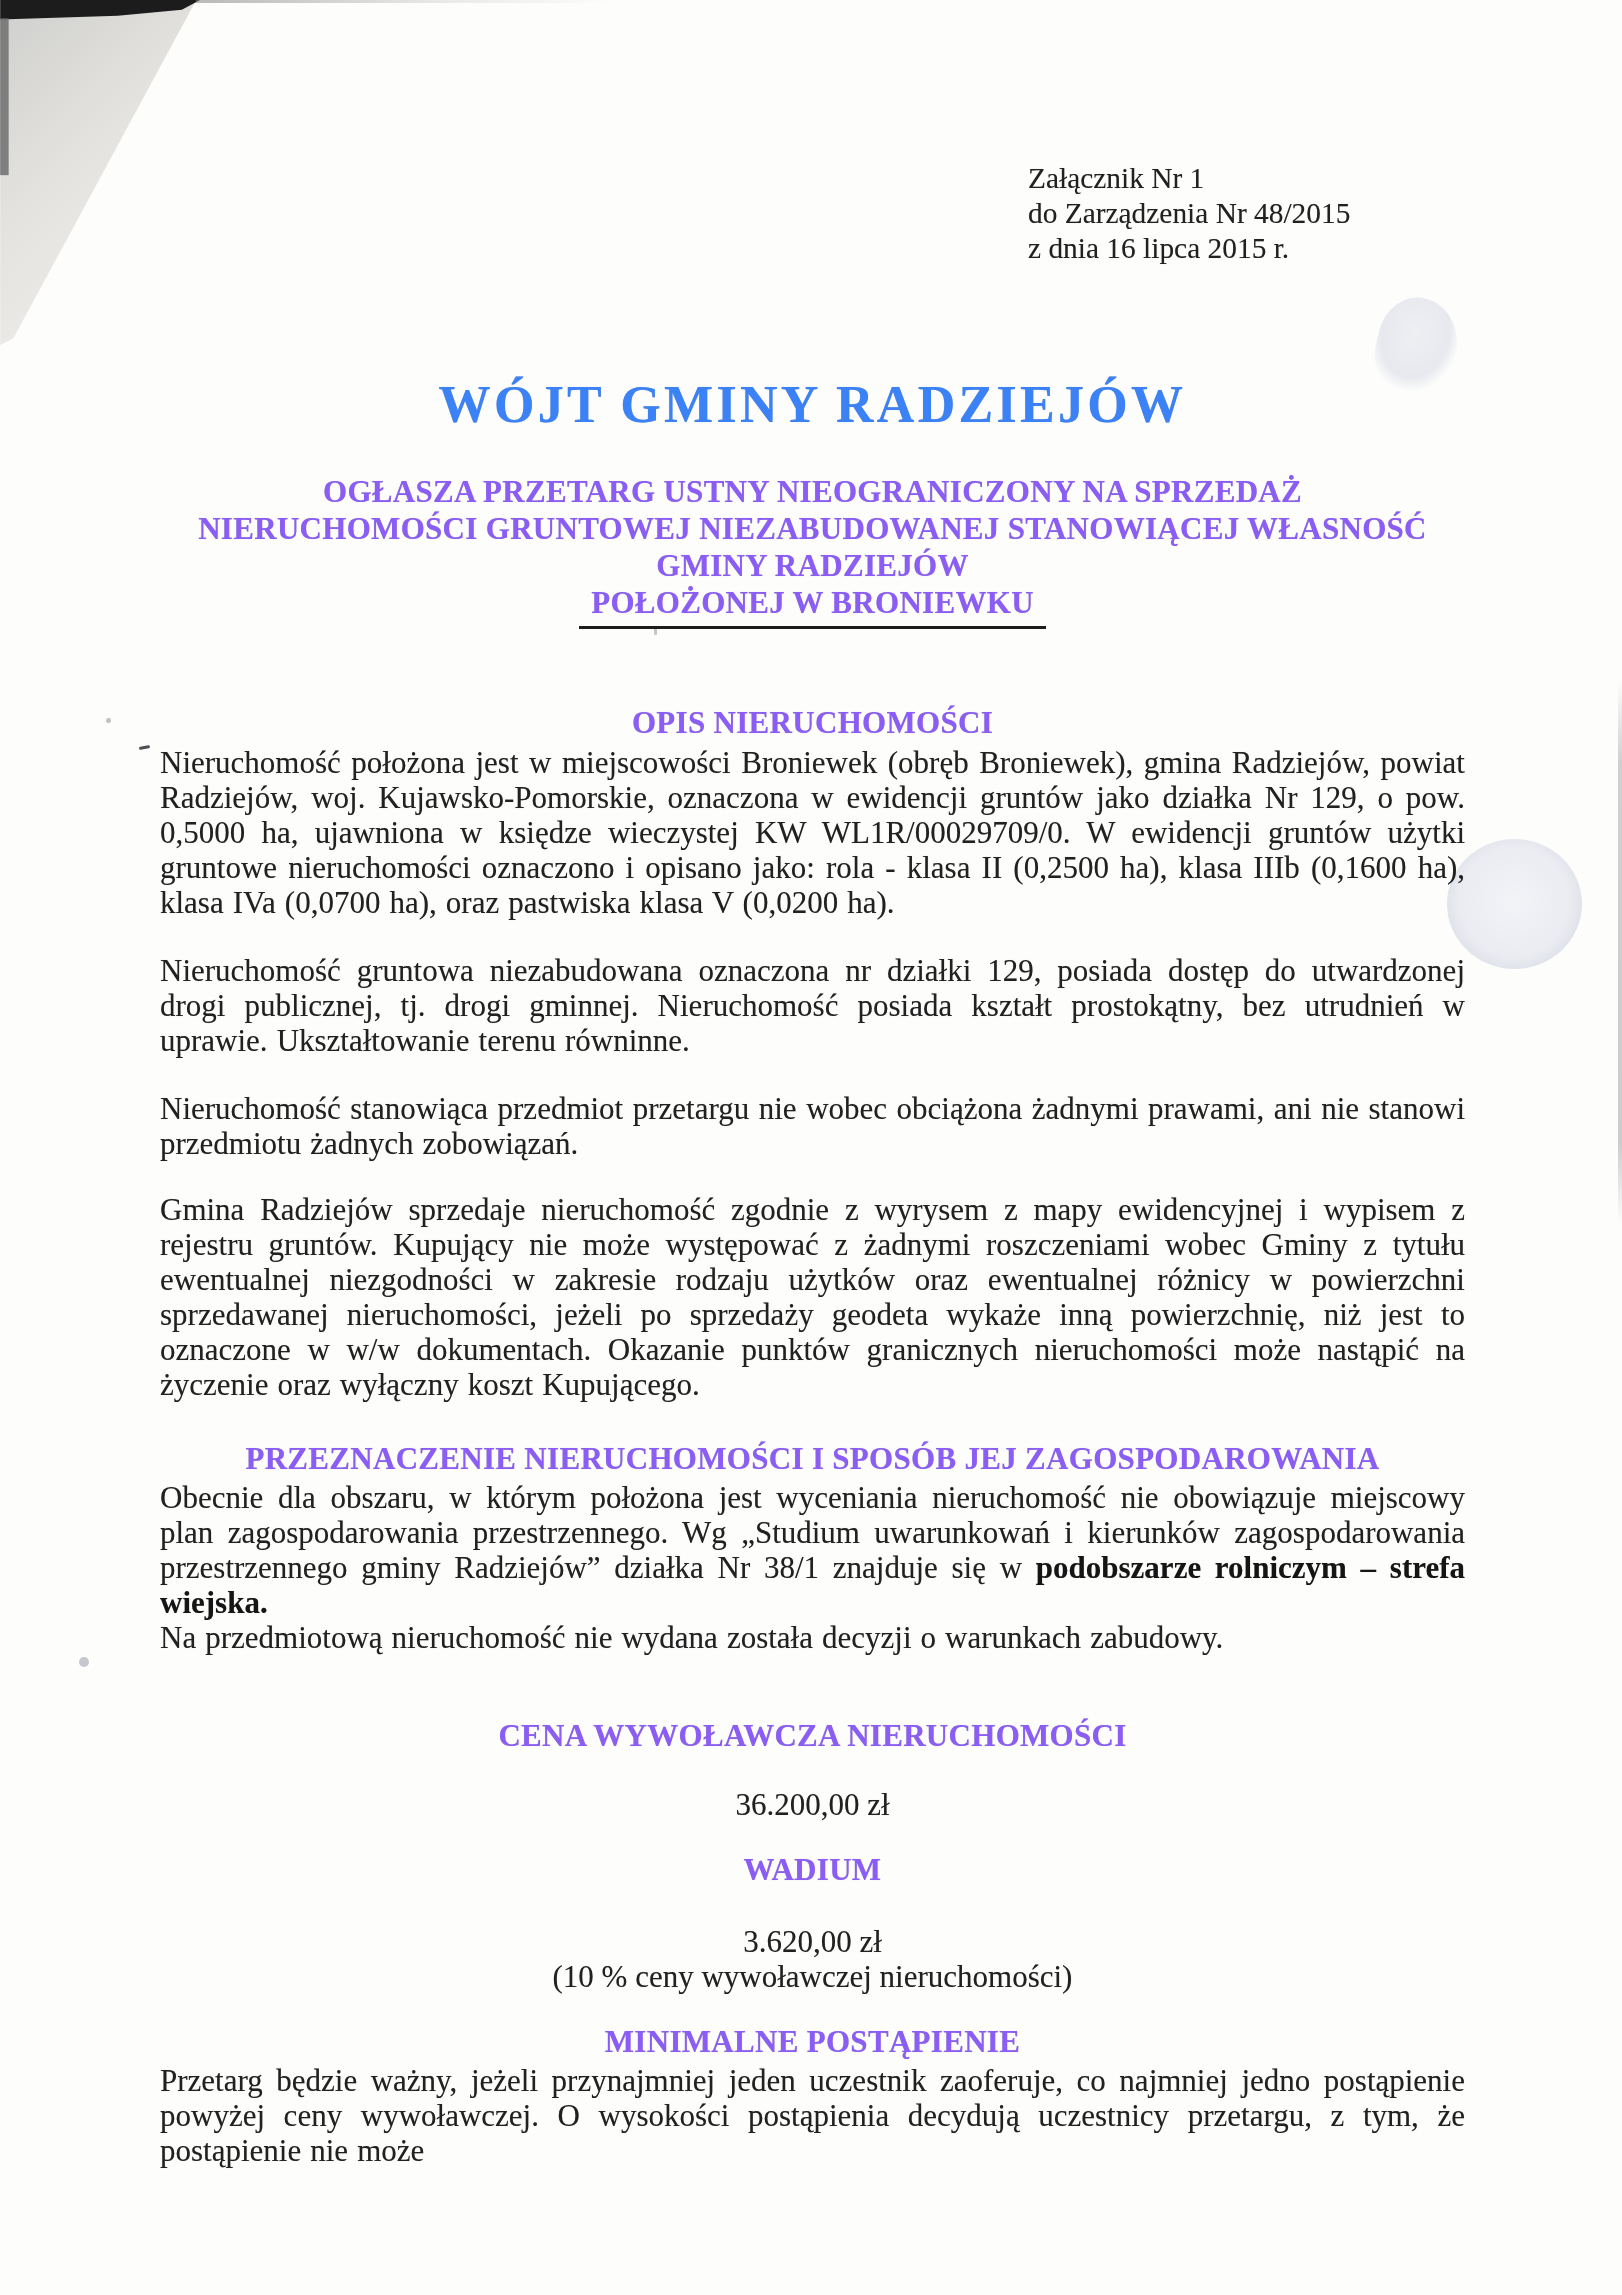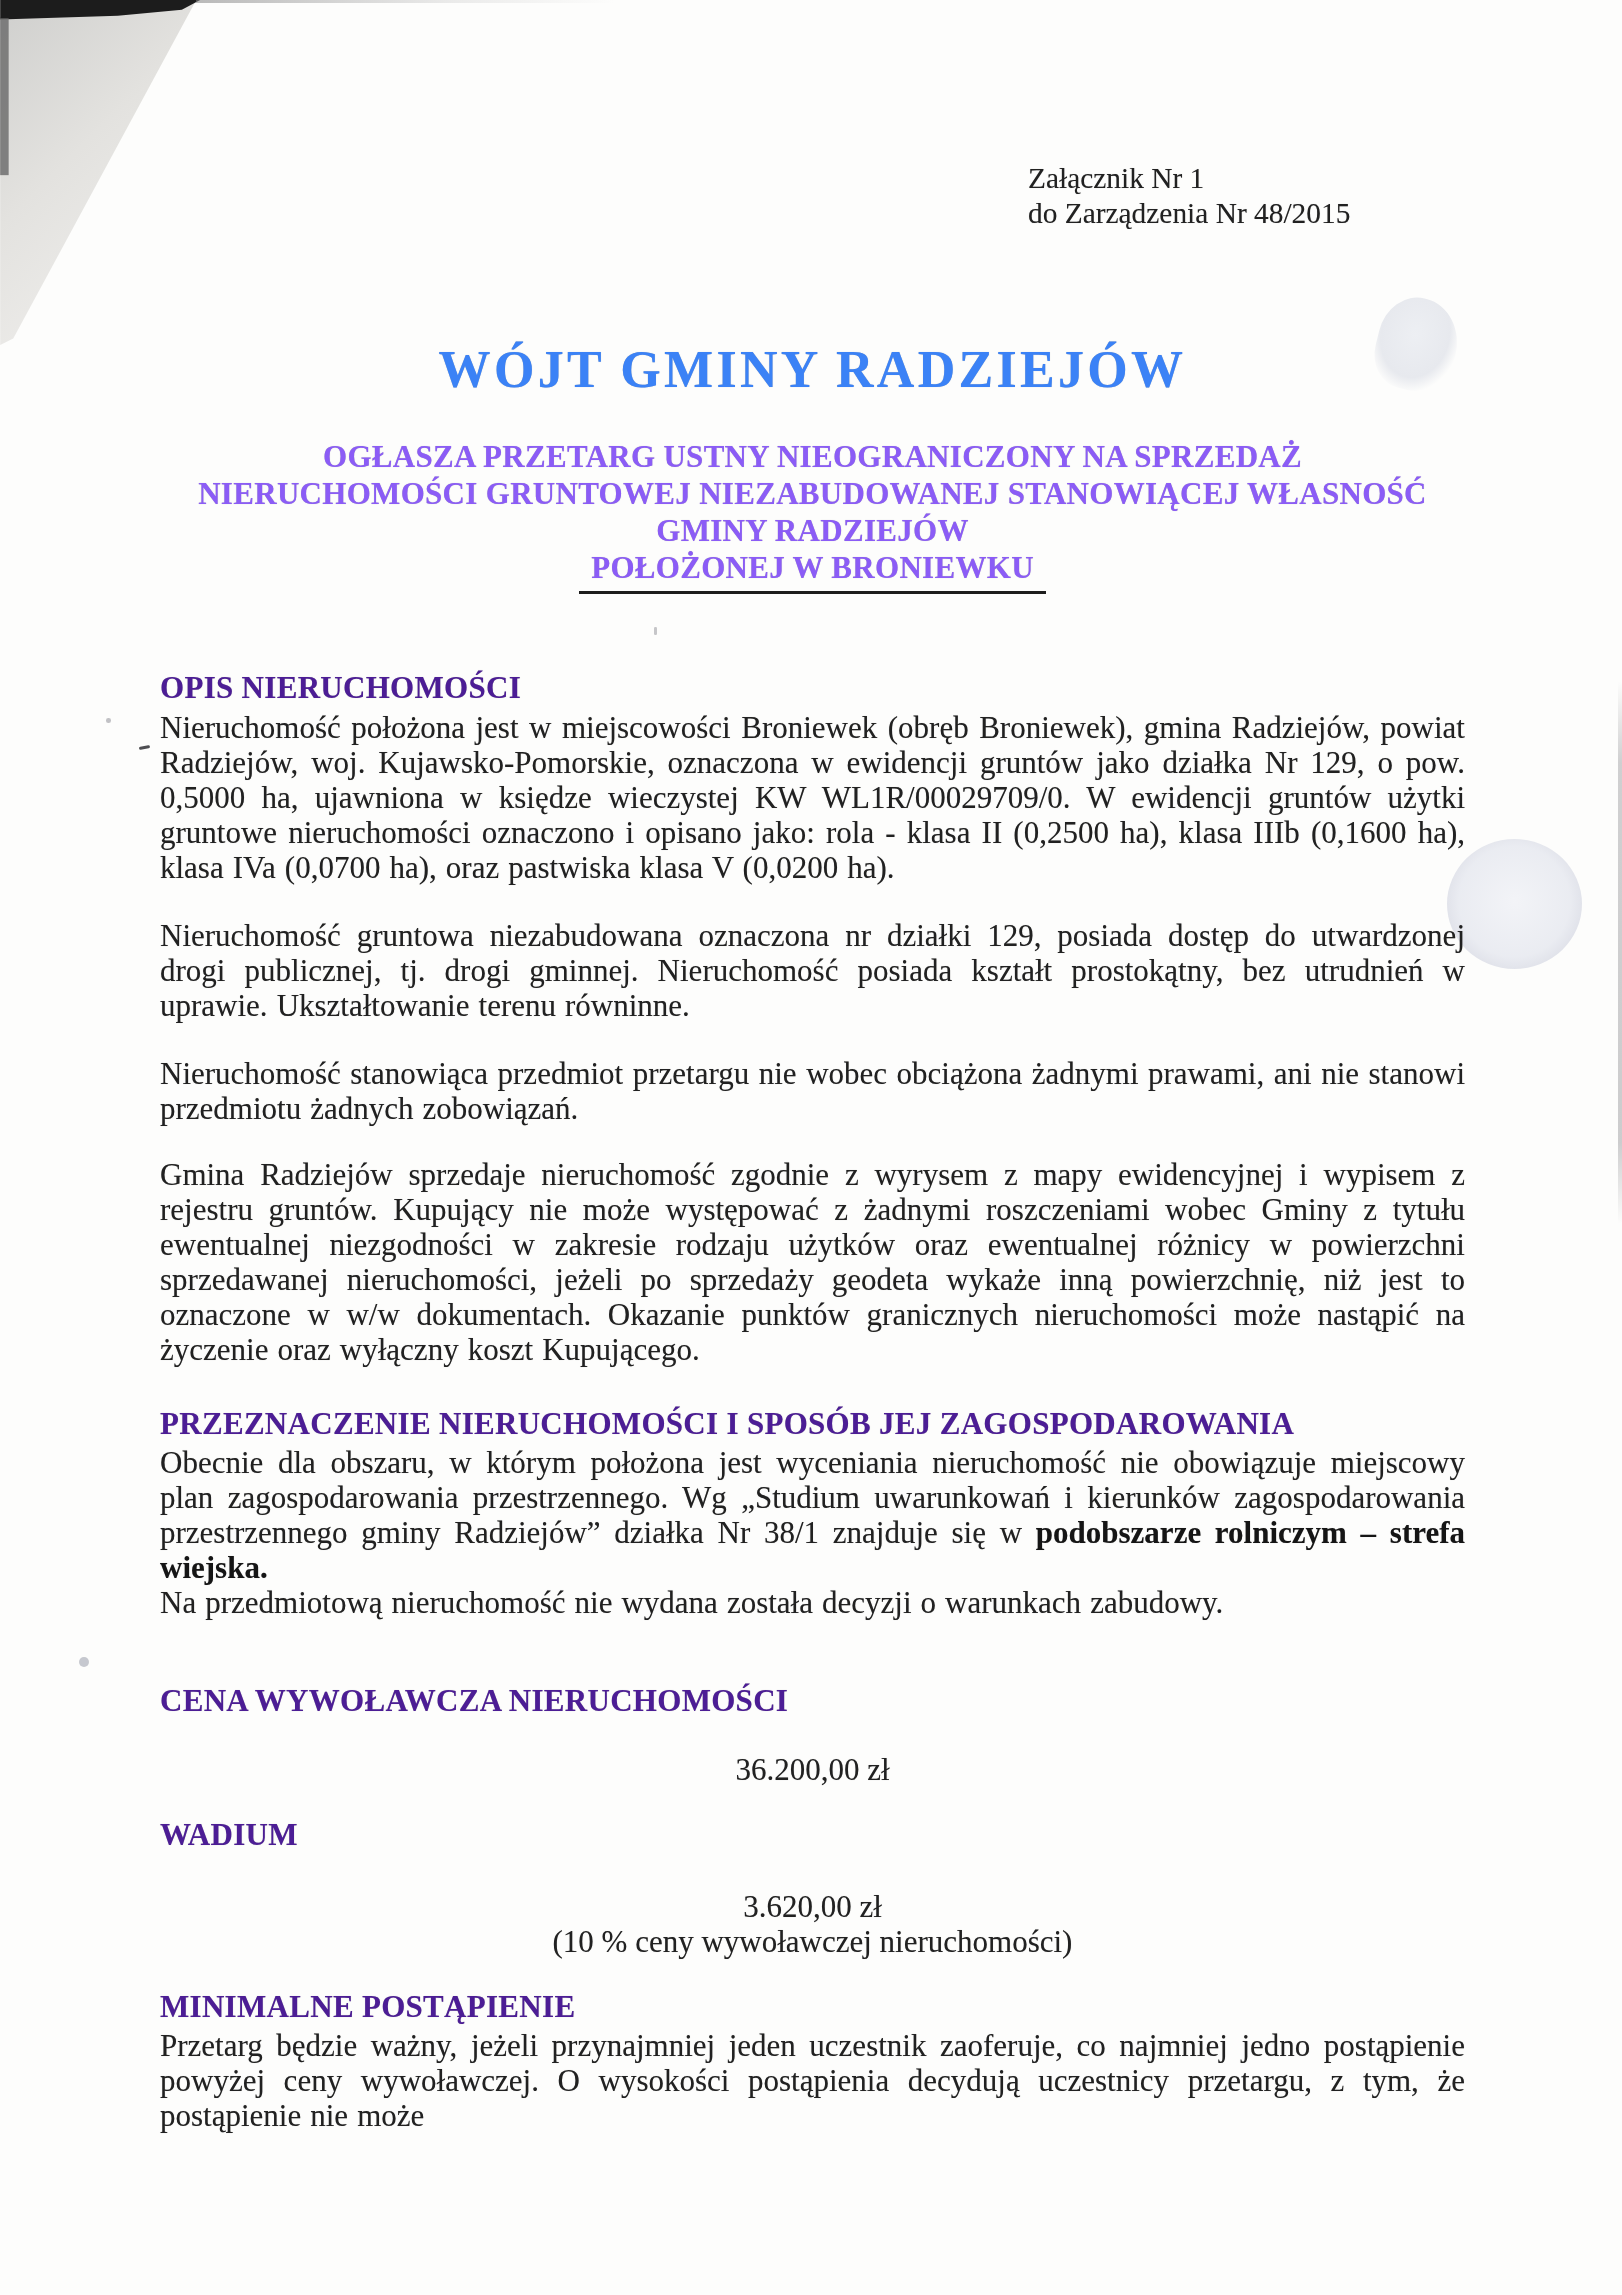--- a/index.html
+++ b/index.html
@@ -49,23 +49,23 @@
   .u-line {
     display: inline-block;
     border-bottom: 3.9px solid #1d1d1d;
     padding: 0 11.8px 4.6px 11.8px;
   }
   h2 {
     margin: 0;
     font-size: 31px;
     line-height: 34px;
     font-weight: 700;
-    text-align: left;
+    text-align: center;
     letter-spacing: 0.3px;
-    color: #4c1d95;
+    color: #8b5cf6;
   }
   p { margin: 0; }
   .body {
     font-size: 31px;
     line-height: 35px;
     text-align: justify;
     word-spacing: 1.3px;
   }
   .center { font-size: 31px; line-height: 35px; text-align: center; }
   .blockspan { display: block; }
@@ -147,20 +147,21 @@
   <div class="speck speck-dot-a"></div>
   <div class="speck speck-dot-b"></div>
   <div class="speck speck-tick"></div>
   <div class="edge edge-right"></div>
 
   <div class="content">
 
     <div class="attachment">
       <div>Załącznik Nr 1</div>
       <div>do Zarządzenia Nr 48/2015</div>
+      <div>z dnia 16 lipca 2015 r.</div>
     </div>
 
     <h1 class="title">WÓJT GMINY RADZIEJÓW</h1>
 
     <div class="subtitle">
       <div>OGŁASZA PRZETARG USTNY NIEOGRANICZONY NA SPRZEDAŻ</div>
       <div>NIERUCHOMOŚCI GRUNTOWEJ NIEZABUDOWANEJ STANOWIĄCEJ WŁASNOŚĆ</div>
       <div>GMINY RADZIEJÓW</div>
       <div>
         <span class="u-line">POŁOŻONEJ W BRONIEWKU</span>

